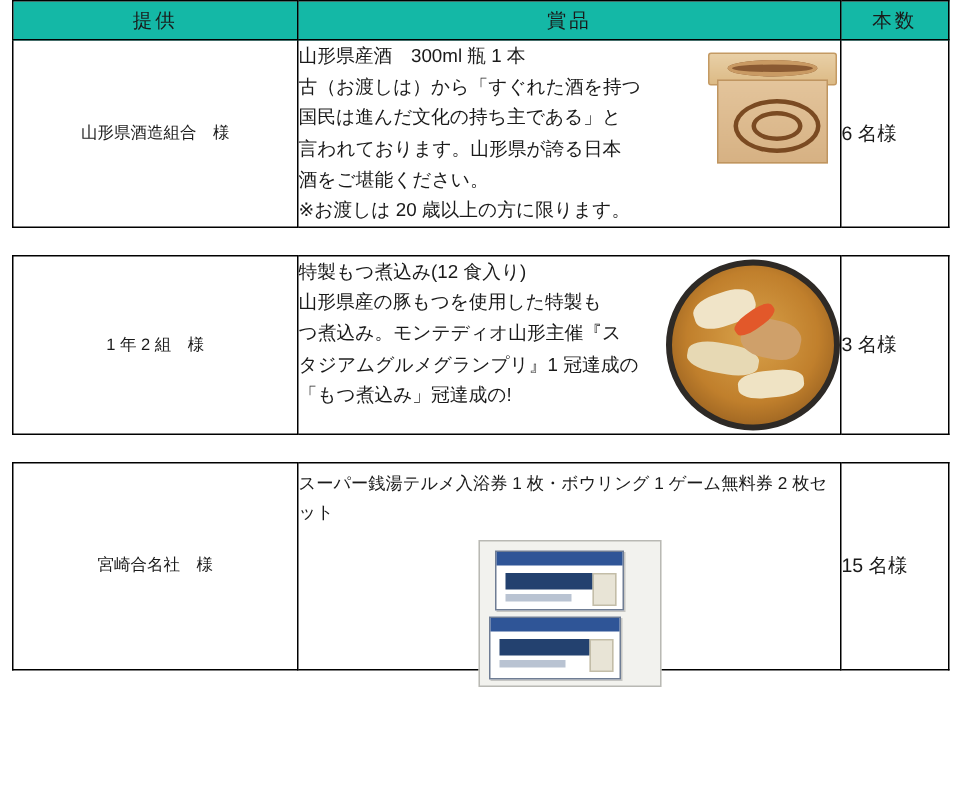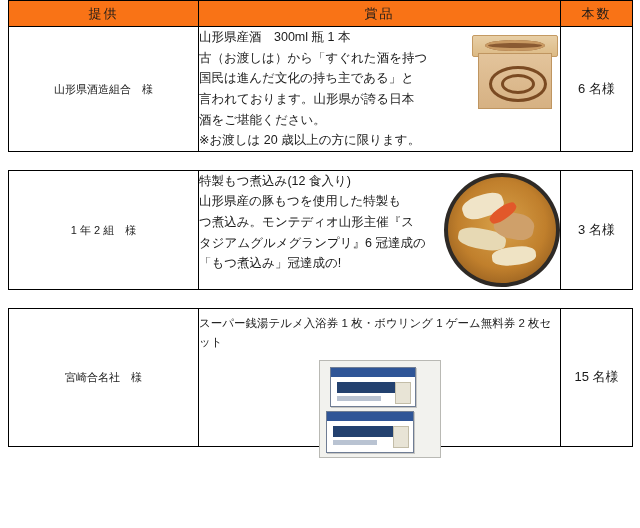--- a/index.html
+++ b/index.html
@@ -32,35 +32,34 @@
     border: 1px solid #000000;
     vertical-align: middle;
     padding: 0;
     box-sizing: border-box;
   }
   .col-provider { width: 190px; }
   .col-prize    { width: 362px; }
   .col-count    { width: 72px; margin-left: 32px; }
 
   thead th {
-    background: #f97316;
+    background: #14b8a6;
     font-weight: normal;
     font-size: 13px;
     text-align: center;
     height: 26px;
     letter-spacing: 2px;
   }
   .provider-cell {
     text-align: center;
     font-size: 11px;
     line-height: 1.5;
     padding: 4px 6px;
   }
   .count-cell {
-    text-align: center;
     font-size: 13px;
     padding: 4px 2px;
   }
   .prize-cell {
     padding: 8px 8px 8px 10px;
     font-size: 12.5px;
     line-height: 1.65;
   }
   .prize-flow {
     position: relative;
@@ -238,21 +237,21 @@
                 <div class="veg1"></div>
                 <div class="veg2"></div>
                 <div class="veg3"></div>
                 <div class="meat"></div>
                 <div class="carrot"></div>
               </div>
             </div>
             <p>特製もつ煮込み(12 食入り)</p>
             <p>山形県産の豚もつを使用した特製も</p>
             <p>つ煮込み。モンテディオ山形主催『ス</p>
-            <p>タジアムグルメグランプリ』6 冠達成の</p>
+            <p>タジアムグルメグランプリ』1 冠達成の</p>
             <p>「もつ煮込み」冠達成の!</p>
           </div>
         </td>
         <td class="col-count count-cell">3 名様</td>
       </tr>
     </tbody>
   </table>
 
   <div class="spacer"></div>
 

